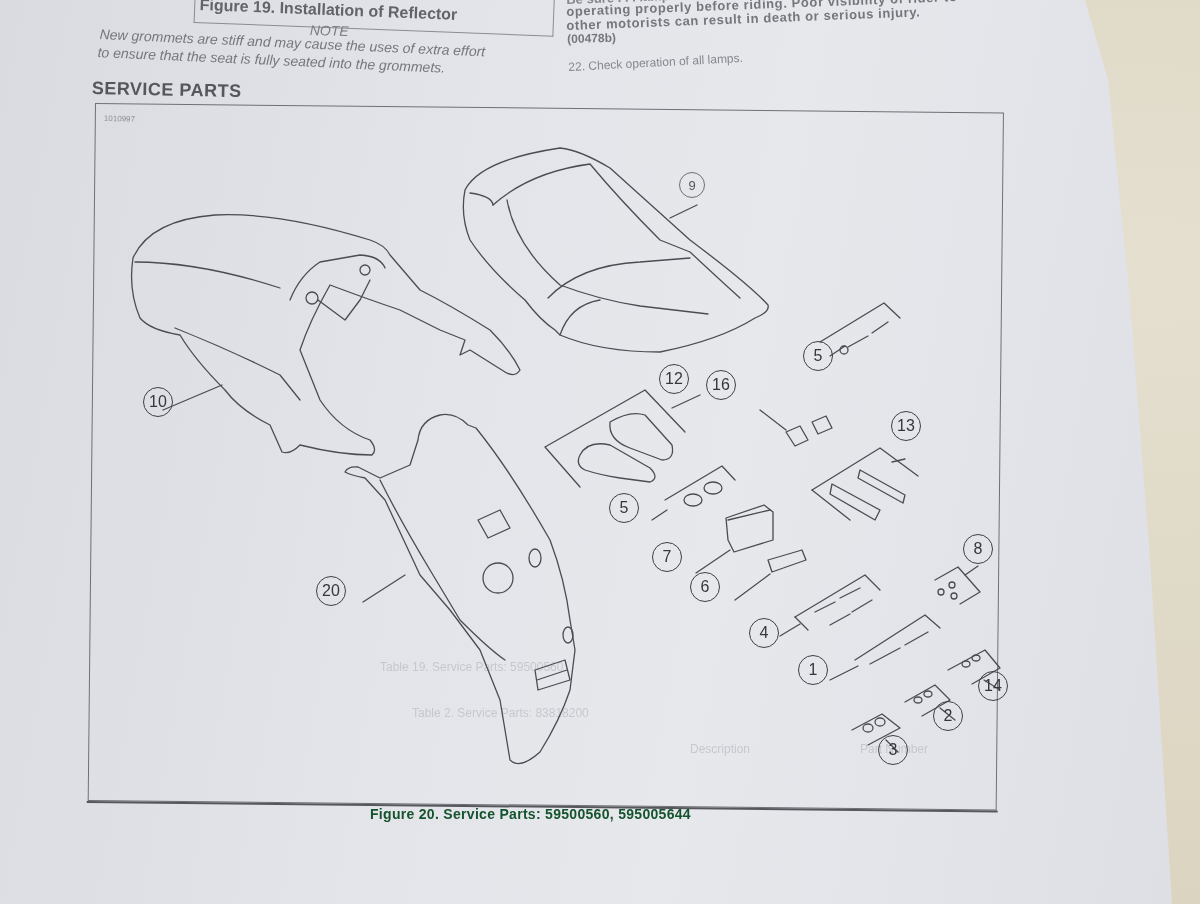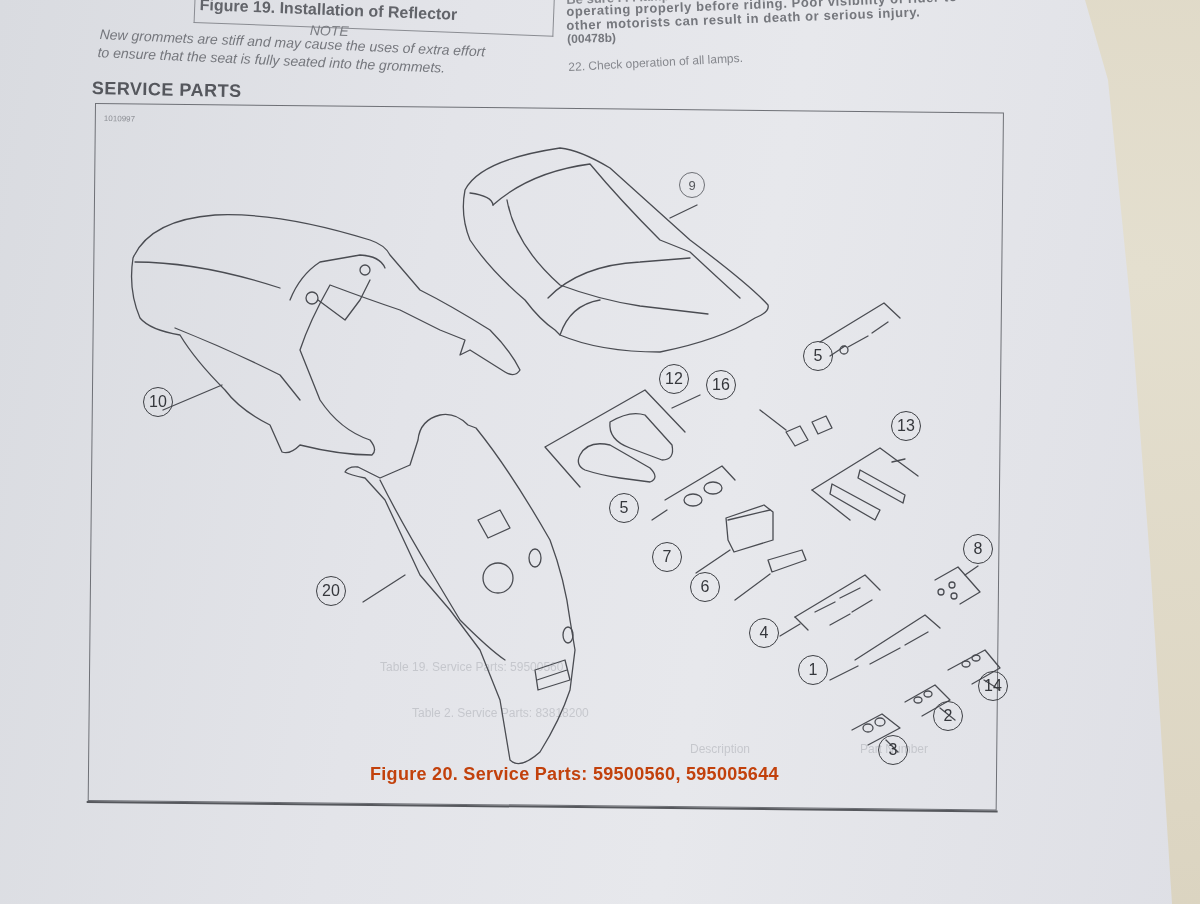--- a/index.html
+++ b/index.html
@@ -31,21 +31,21 @@
   .sp-heading { left:92px; top:78px; font-size:18px; font-weight:bold; color:#55575d; letter-spacing:0.5px; transform:rotate(1.2deg); }
   .fig-frame {
     position:absolute; left:95px; top:103px; width:907px; height:696px;
     border:1.5px solid #6e7076;
     transform:rotate(0.6deg); transform-origin:left top;
   }
   .fig-frame::after {
     content:""; position:absolute; left:-2px; right:-2px; bottom:-3px; height:2px; background:#55575c;
   }
   .fig-id { left:104px; top:114px; font-size:8px; color:#8d8f95; transform:rotate(1.2deg); }
-  .fig20 { left:370px; top:764px; font-size:18px; font-weight:bold; color:#c2410c; letter-spacing:0.3px; }
+  .fig20 { left:370px; top:806px; font-size:14px; font-weight:bold; color:#14532d; letter-spacing:0.3px; }
   .ghost { position:absolute; color:#b9bbc1; font-size:12px; white-space:nowrap; opacity:0.7; }
   svg.art { position:absolute; left:0; top:0; width:1200px; height:904px; }
   .callout {
     position:absolute; width:30px; height:30px; border:1.5px solid #3e4045; border-radius:50%;
     display:flex; align-items:center; justify-content:center;
     font-size:16px; color:#35373c; background:transparent; box-sizing:border-box;
   }
   .callout.small { width:26px; height:26px; font-size:13px; color:#55575c; border-color:#6e7076; }
 </style>
 </head>

